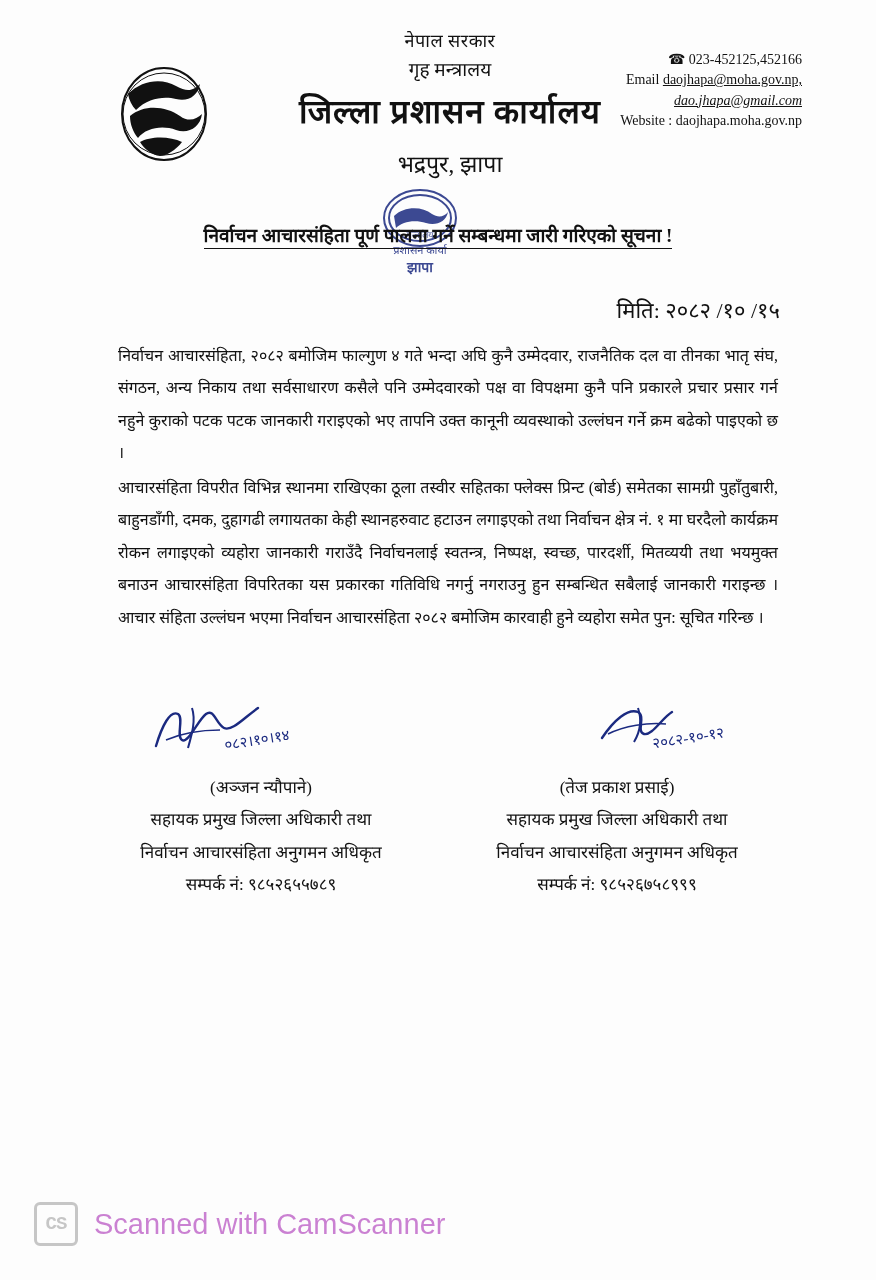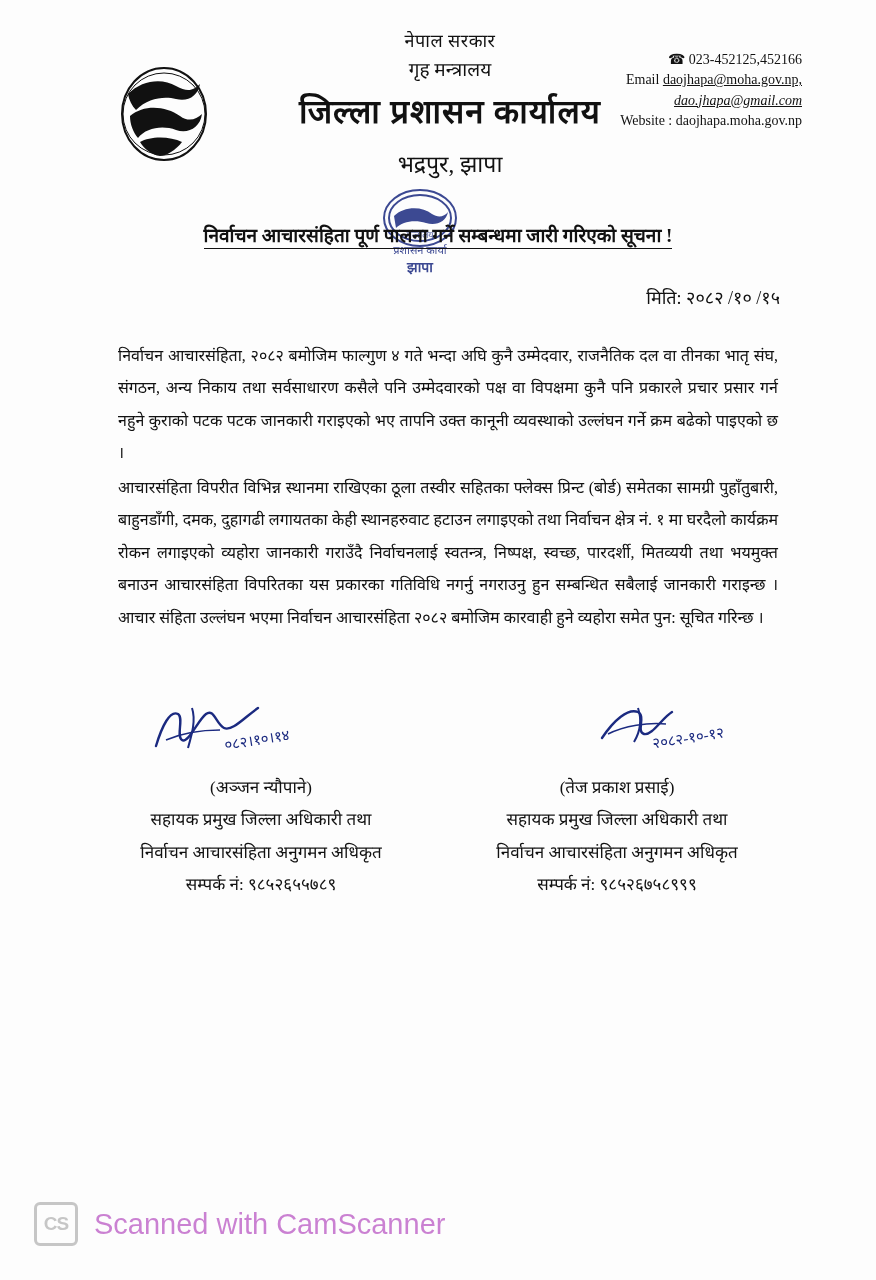--- a/index.html
+++ b/index.html
@@ -101,22 +101,22 @@
     font-weight: bold;
   }
   .subject span {
     border-bottom: 1.6px solid #111;
     padding-bottom: 2px;
   }
 
   .date-line {
     position: absolute;
     right: 96px;
-    top: 285px;
-    font-size: 18px;
+    top: 294px;
+    font-size: 22px;
   }
 
   
   .body-text {
     position: absolute;
     left: 118px;
     top: 340px;
     width: 660px;
     font-size: 16px;
     line-height: 2.03;
@@ -160,21 +160,21 @@
     align-items: center;
     gap: 16px;
     opacity: .55;
   }
   .cs-logo {
     width: 38px;
     height: 38px;
     border: 3px solid #9a9a9a;
     border-radius: 6px;
     color: #9a9a9a;
-    font-family: Liberation Sans, sans-serif;
+    font-family: Liberation Mono, monospace;
     font-weight: bold;
     font-size: 19px;
     display: flex;
     align-items: center;
     justify-content: center;
     letter-spacing: -1px;
   }
   .cs-text {
     font-family: "Liberation Sans", sans-serif;
     font-size: 29px;

